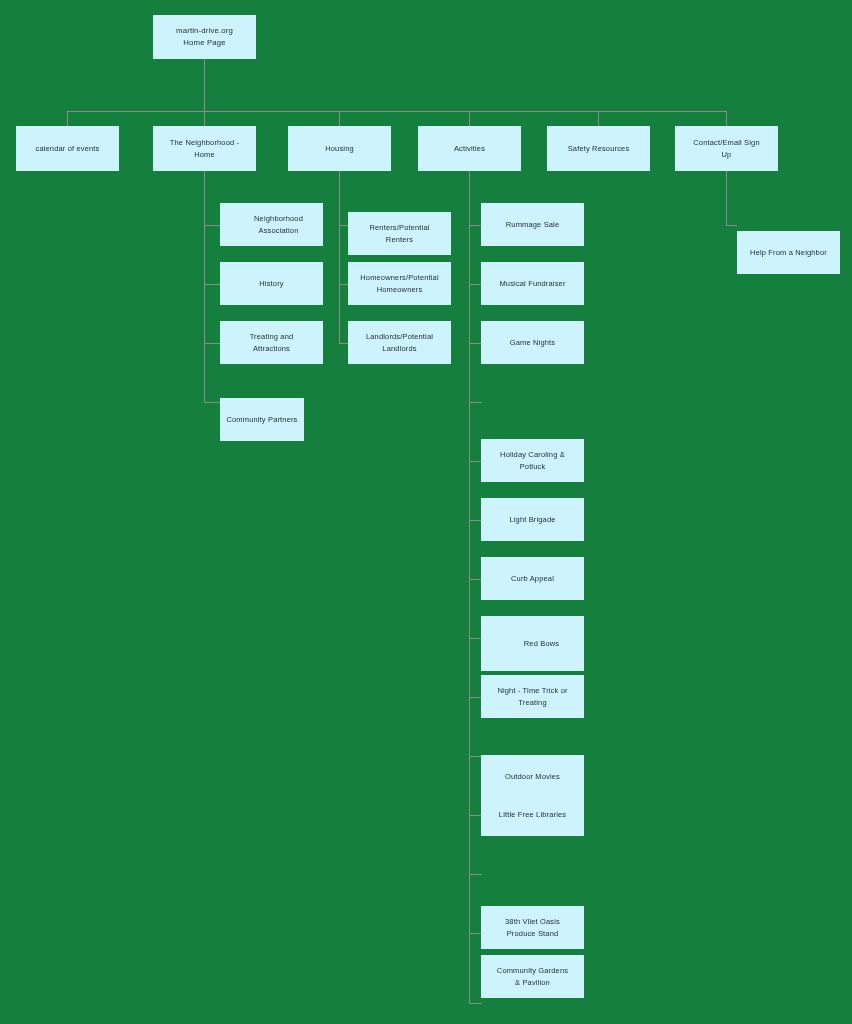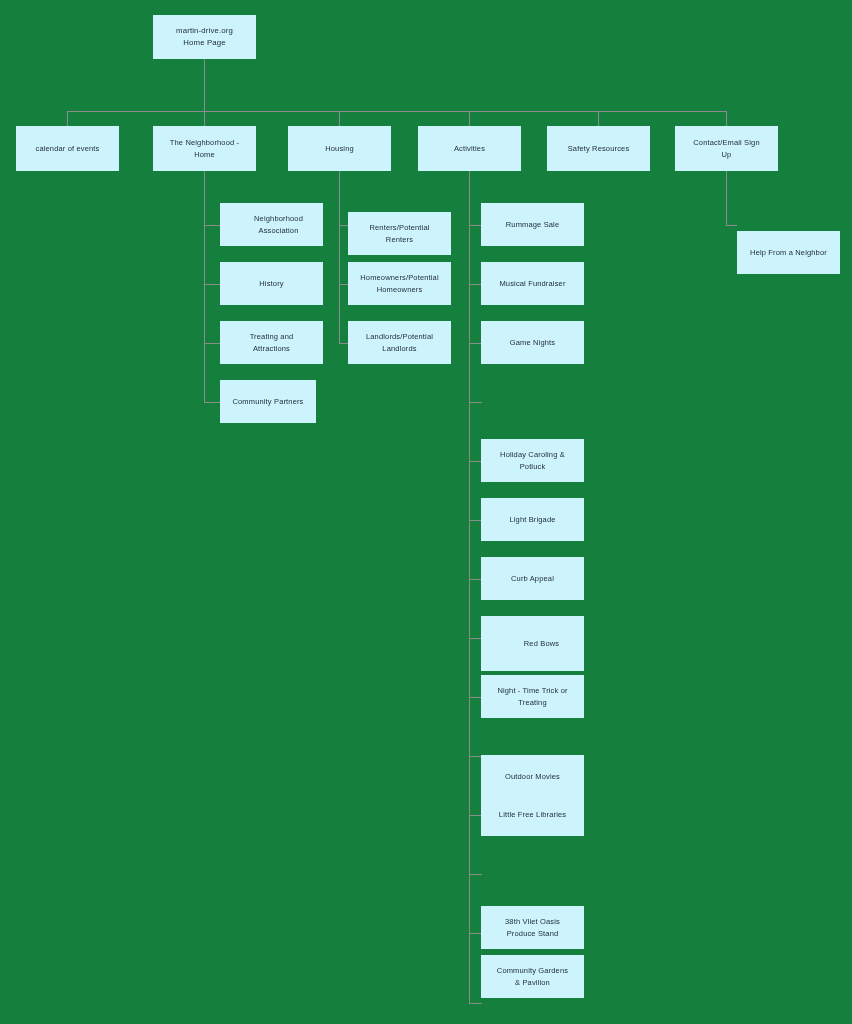--- a/index.html
+++ b/index.html
@@ -74,21 +74,21 @@
   <div class="conn h" style="left:204px; top:225px; width:16px;"></div>
   <div class="conn h" style="left:204px; top:284px; width:16px;"></div>
   <div class="conn h" style="left:204px; top:343px; width:16px;"></div>
   <div class="conn h" style="left:204px; top:402px; width:16px;"></div>
 
   <div class="node" style="left:220px; top:203px; width:103px; height:43px;padding-left:20px;">Neighborhood
 Association</div>
   <div class="node" style="left:220px; top:262px; width:103px; height:43px;">History</div>
   <div class="node" style="left:220px; top:321px; width:103px; height:43px;">Treating and
 Attractions</div>
-  <div class="node" style="left:220px; top:380px; width:96px; height:43px;">Community Partners</div>
+  <div class="node" style="left:220px; top:398px; width:84px; height:43px;">Community Partners</div>
 
   <div class="conn v" style="left:339px; top:171px; height:172px;"></div>
   <div class="conn h" style="left:339px; top:225px; width:16px;"></div>
   <div class="conn h" style="left:339px; top:284px; width:16px;"></div>
   <div class="conn h" style="left:339px; top:343px; width:16px;"></div>
 
   <div class="node" style="left:348px; top:203px; width:103px; height:43px;margin-top:9px;">Renters/Potential
 Renters</div>
   <div class="node" style="left:348px; top:262px; width:103px; height:43px;">Homeowners/Potential
 Homeowners</div>

